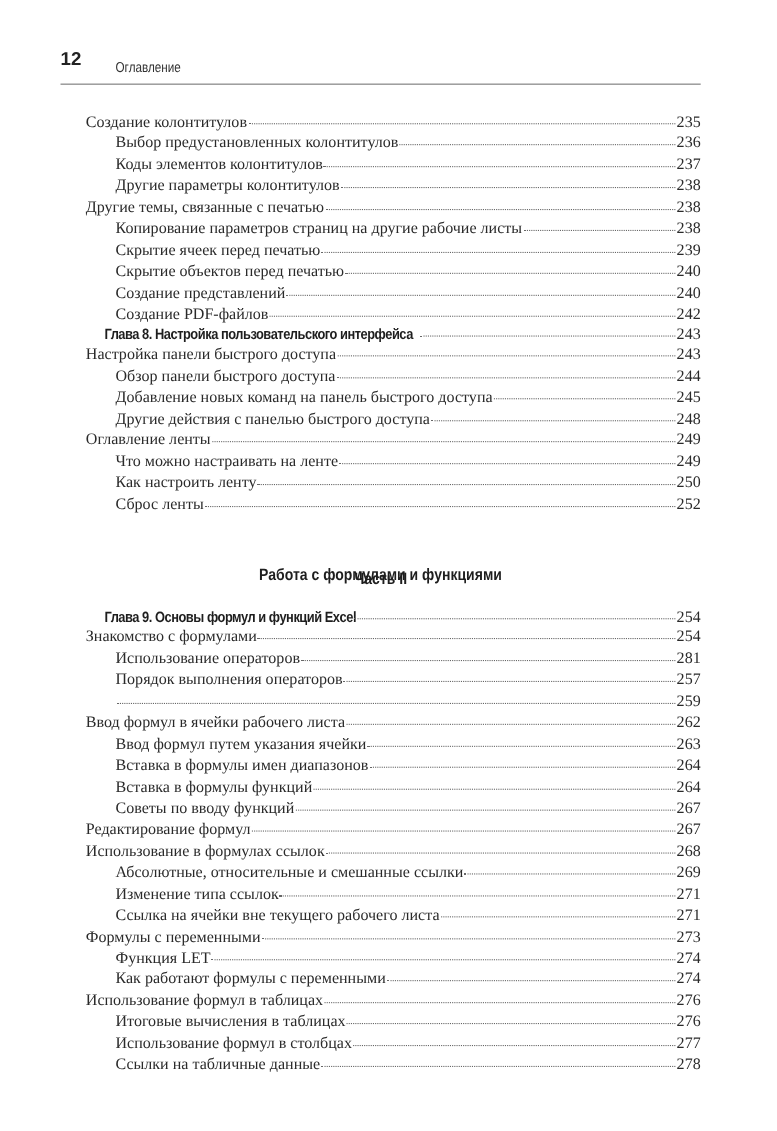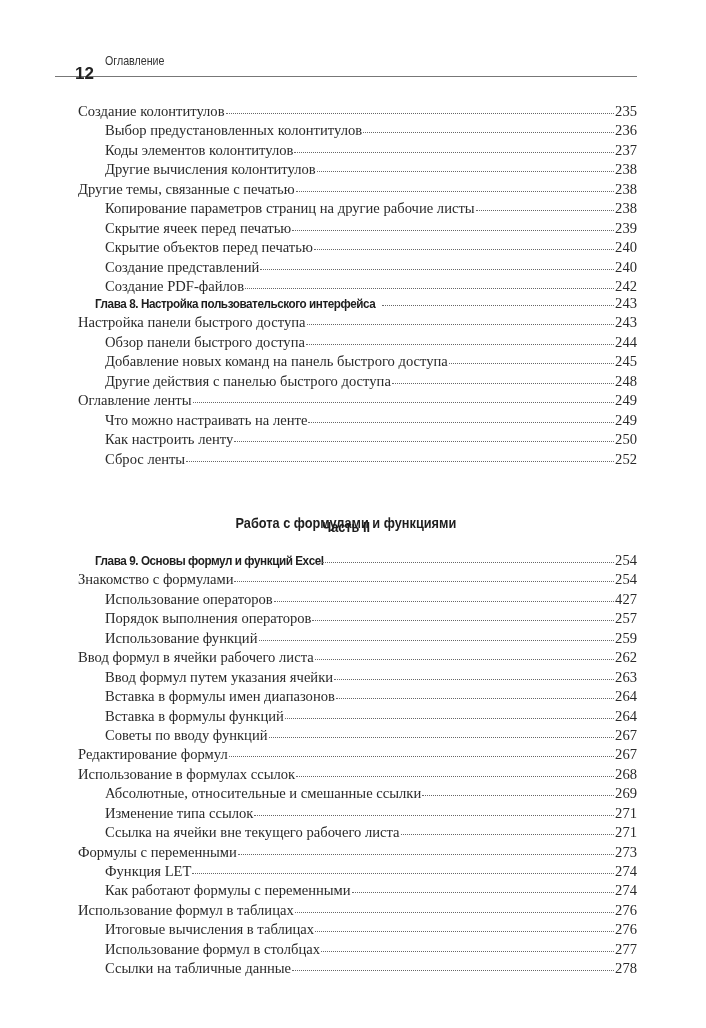--- a/index.html
+++ b/index.html
@@ -6,23 +6,23 @@
   body {
     width: 706px; height: 1028px; position: relative; overflow: hidden;
     color: #2a2a2a;
     font-family: "Liberation Serif", "DejaVu Serif", serif;
   }
   .header {
     position: absolute; left: 55px; top: 44px; width: 582px; height: 32px;
     border-bottom: 1.5px solid #777;
   }
   .page-num {
-    position: absolute; left: 0; top: 20px;
+    position: absolute; left: 0; top: 0;
     font-family: "Liberation Sans", "DejaVu Sans", sans-serif;
-    font-weight: bold; font-size: 17px; color: #222; margin-left: 20px;
+    font-weight: bold; font-size: 17px; color: #222;
   }
   .running-title {
     position: absolute; left: 50px; top: 9px;
     font-family: "Liberation Sans", "DejaVu Sans", sans-serif;
     font-size: 13px; color: #333; transform: scaleX(0.82); transform-origin: left center;
   }
   .toc-block { position: absolute; left: 55px; width: 582px; }
   .row {
     display: flex; align-items: baseline; height: 19.45px; line-height: 19.45px;
     font-size: 14.6px; white-space: nowrap; overflow: hidden; padding-left: 40px;
@@ -66,21 +66,21 @@
       <span class="title">Выбор предустановленных колонтитулов</span>
       <span class="dots"></span>
       <span class="pg">236</span>
     </div>
     <div class="row lvl-2">
       <span class="title">Коды элементов колонтитулов</span>
       <span class="dots"></span>
       <span class="pg">237</span>
     </div>
     <div class="row lvl-2">
-      <span class="title">Другие вычисления колонтитулов</span>
+      <span class="title">Другие параметры колонтитулов</span>
       <span class="dots"></span>
       <span class="pg">238</span>
     </div>
     <div class="row lvl-1">
       <span class="title">Другие темы, связанные с печатью</span>
       <span class="dots"></span>
       <span class="pg">238</span>
     </div>
     <div class="row lvl-2">
       <span class="title">Копирование параметров страниц на другие рабочие листы</span>
@@ -170,29 +170,28 @@
       <span class="pg">254</span>
     </div>
     <div class="row lvl-1">
       <span class="title">Знакомство с формулами</span>
       <span class="dots"></span>
       <span class="pg">254</span>
     </div>
     <div class="row lvl-2">
       <span class="title">Использование операторов</span>
       <span class="dots"></span>
-      <span class="pg">427</span>
+      <span class="pg">281</span>
     </div>
     <div class="row lvl-2">
       <span class="title">Порядок выполнения операторов</span>
       <span class="dots"></span>
       <span class="pg">257</span>
     </div>
     <div class="row lvl-2">
-      <span class="title">Использование функций</span>
       <span class="dots"></span>
       <span class="pg">259</span>
     </div>
     <div class="row lvl-1">
       <span class="title">Ввод формул в ячейки рабочего листа</span>
       <span class="dots"></span>
       <span class="pg">262</span>
     </div>
     <div class="row lvl-2">
       <span class="title">Ввод формул путем указания ячейки</span>

